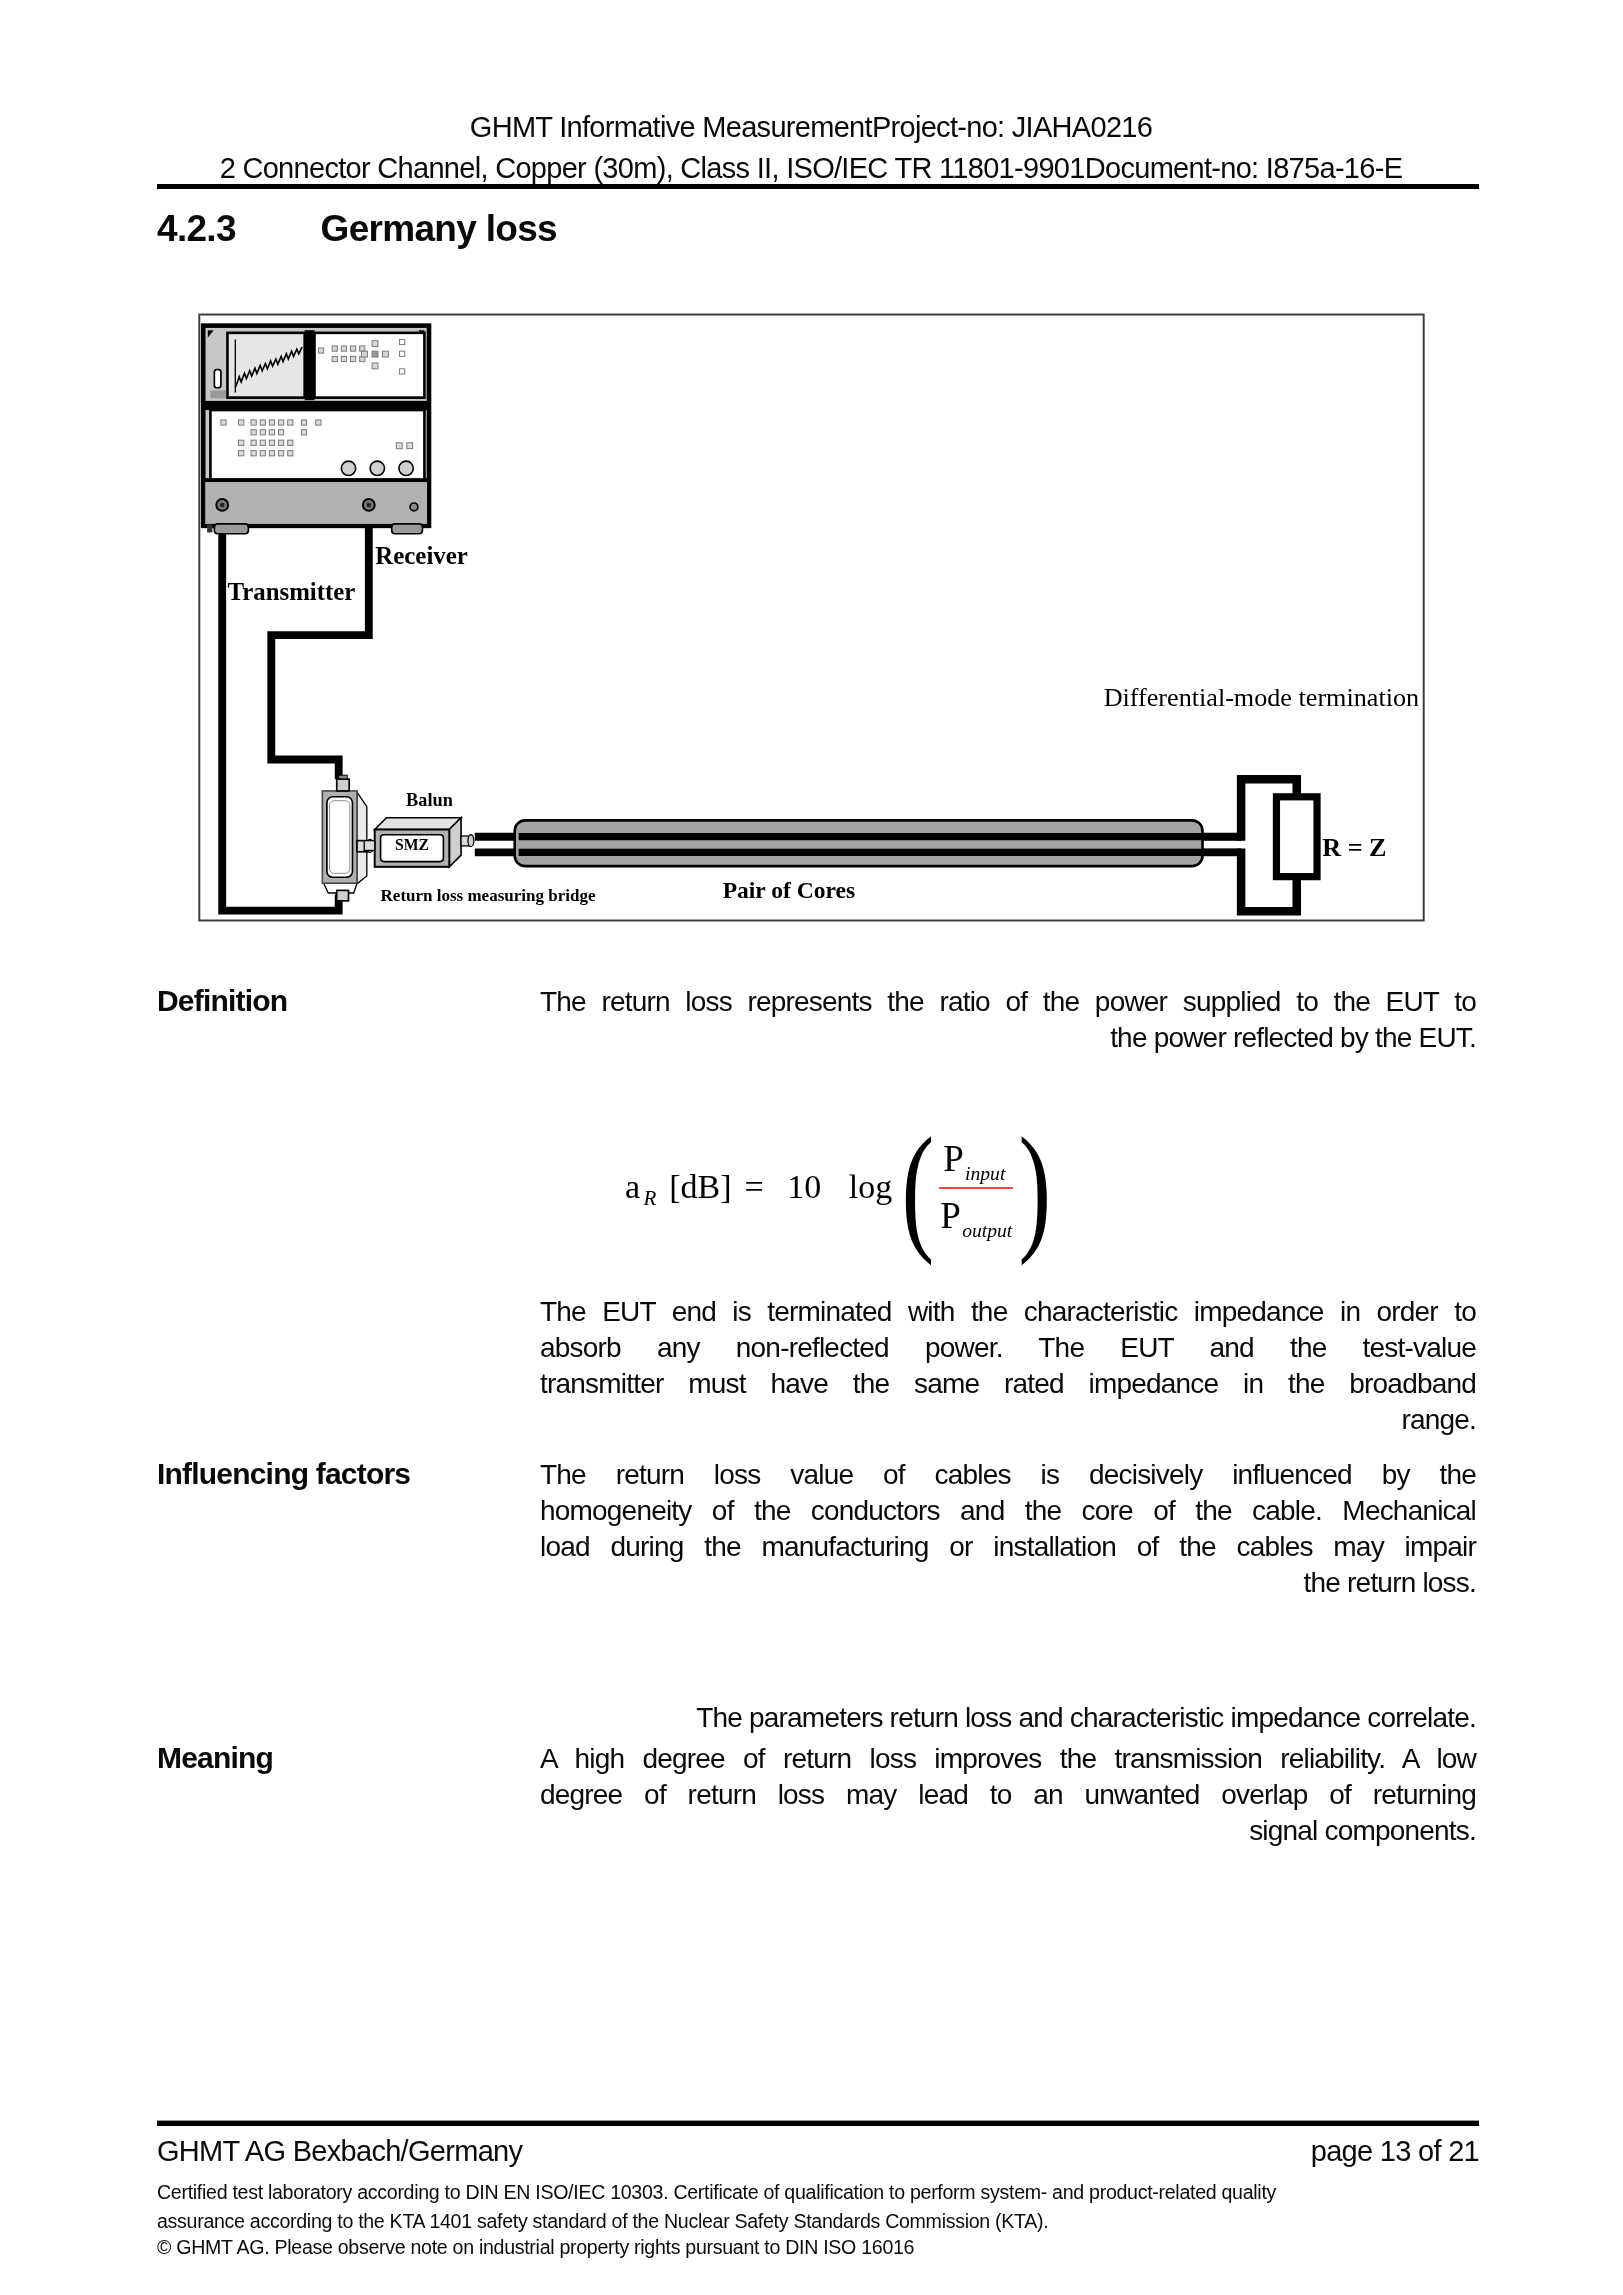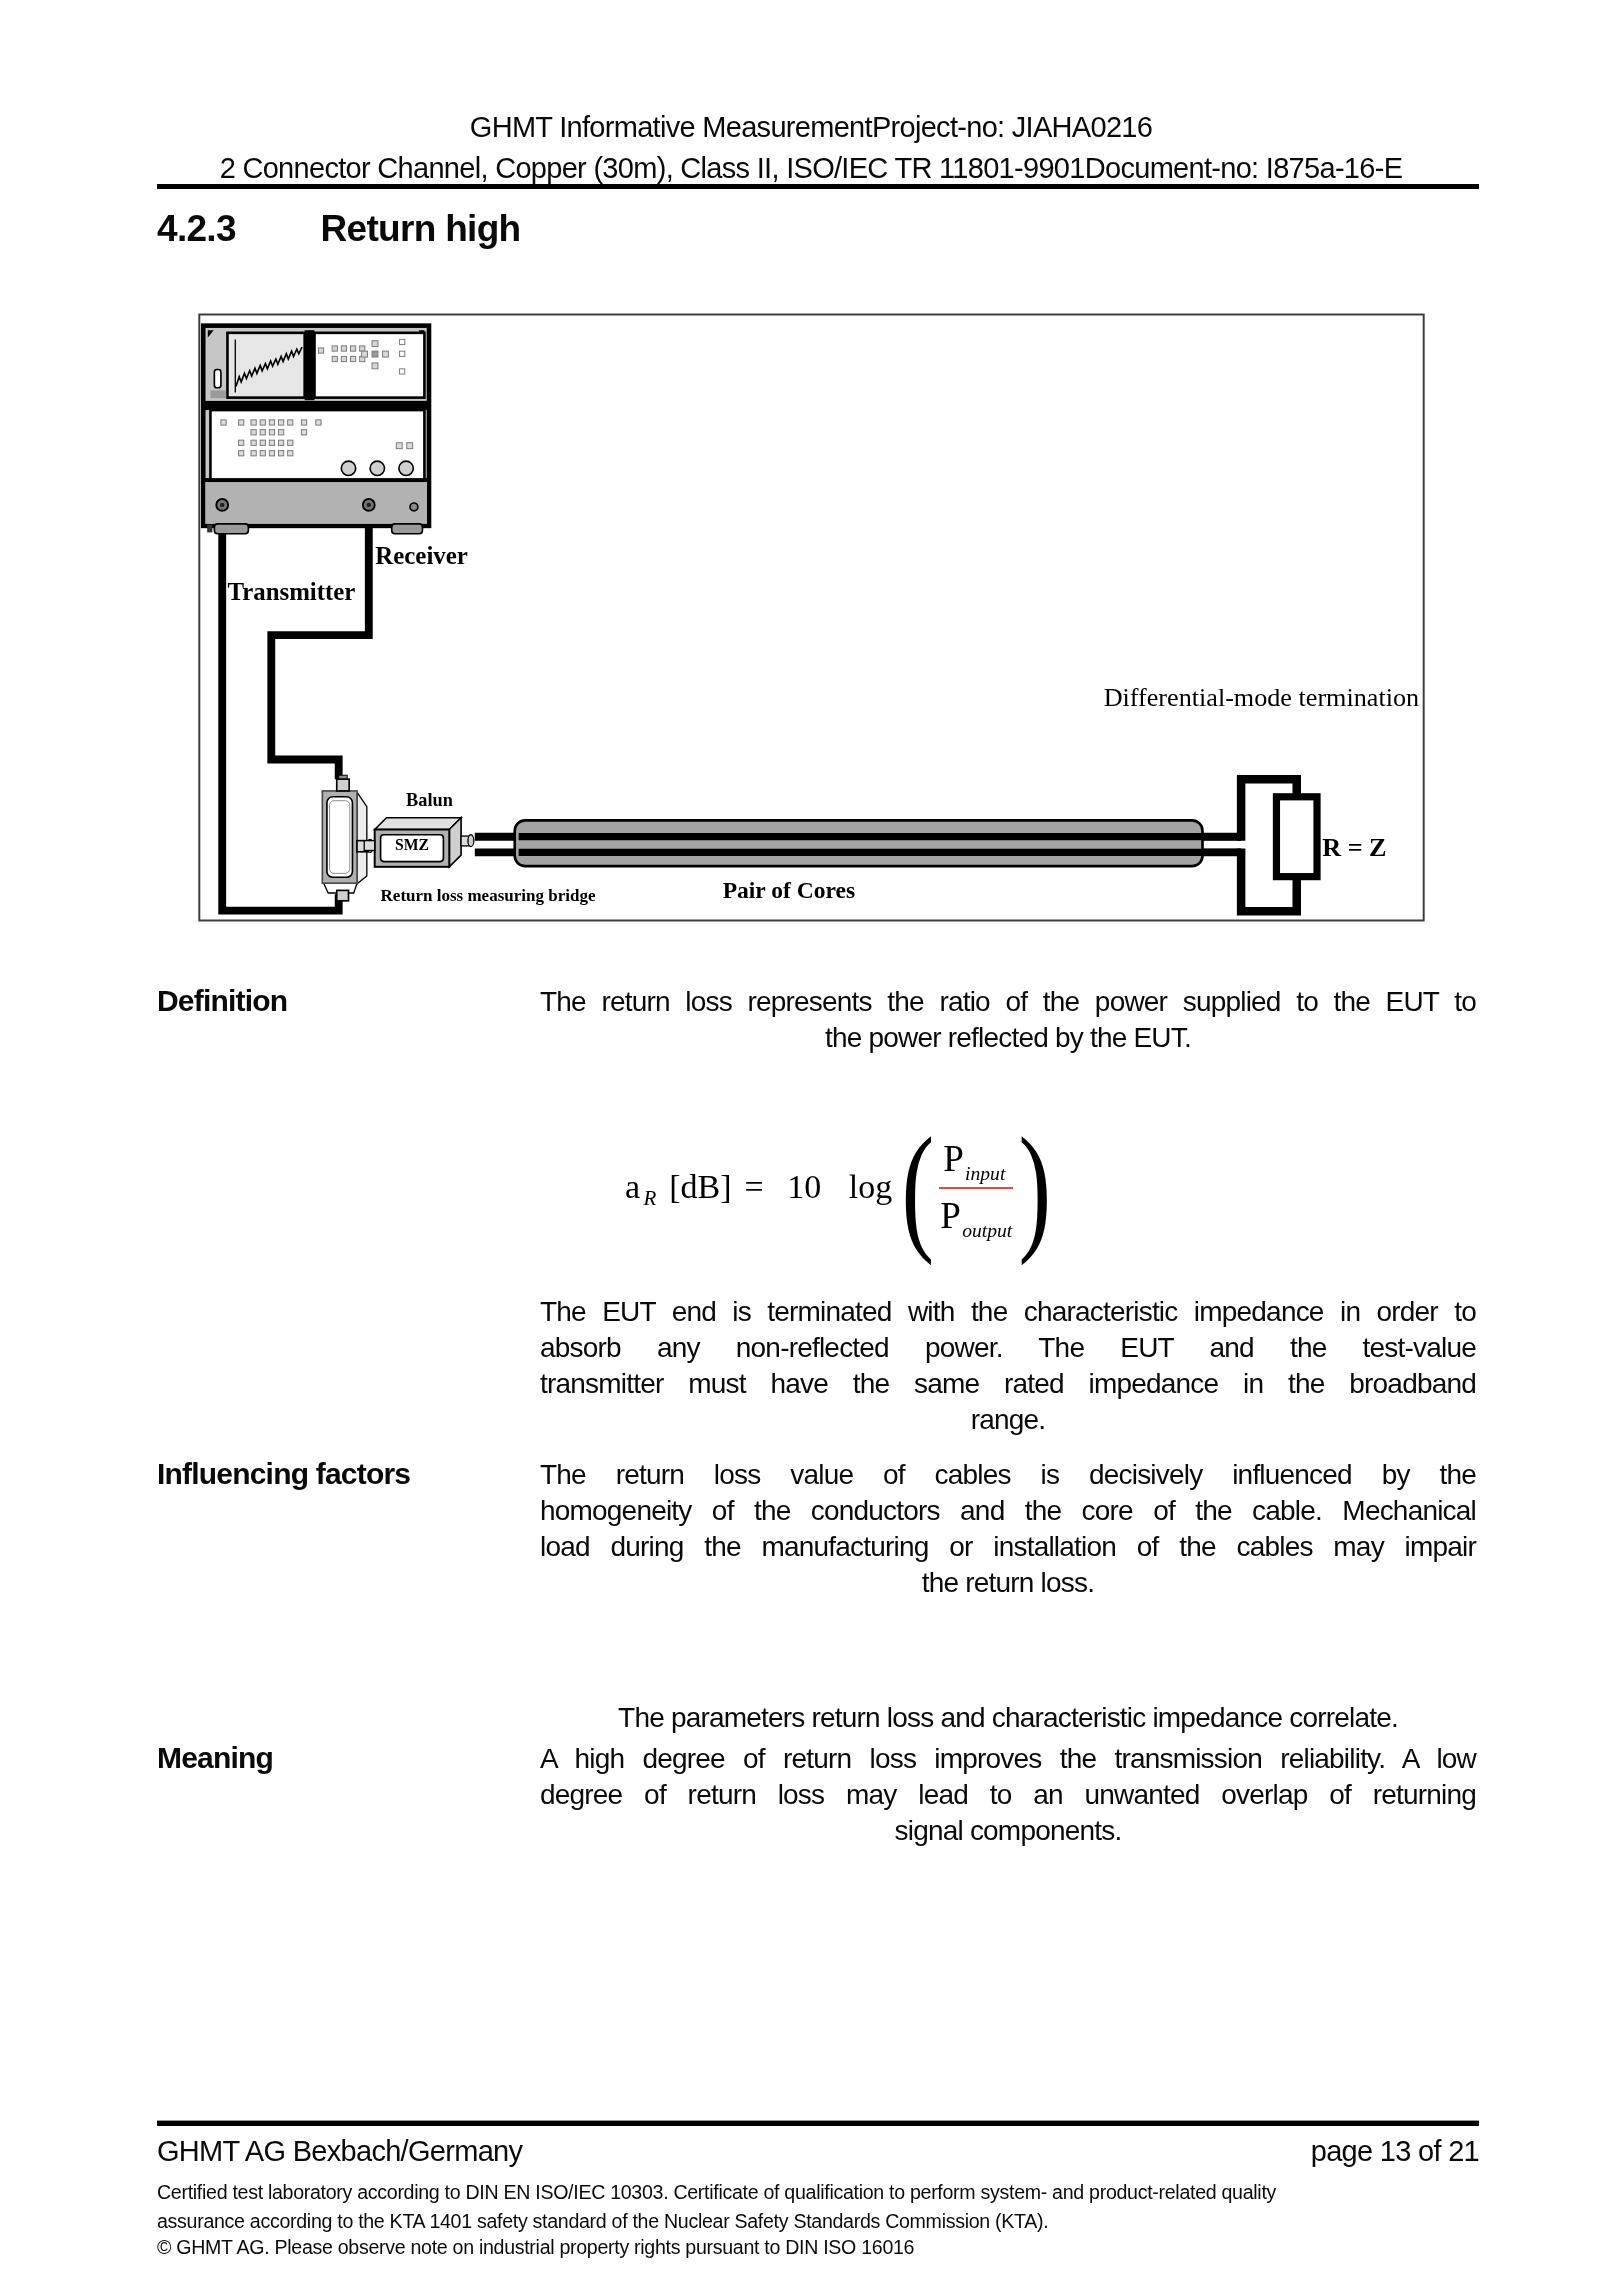--- a/index.html
+++ b/index.html
@@ -13,21 +13,21 @@
   .hrule { position:absolute; left:157px; width:1322px; height:4.6px; background:#000; }
   .title-row { position:absolute; left:157px; top:208px; font-size:37px; font-weight:bold; letter-spacing:-0.7px; }
   .title-num { display:inline-block; width:154px; }
   
   .diagram { position:absolute; left:198px; top:313px; width:1227px; height:609px; }
   svg text { font-family:"Liberation Serif", serif; fill:#000; }
   
   .slabel { position:absolute; left:157px; font-size:30px; font-weight:bold; letter-spacing:-0.8px; white-space:nowrap; }
   .block  { position:absolute; left:540px; width:936px; font-size:28px; letter-spacing:-0.8px; line-height:36px; }
   .jl { text-align:justify; text-align-last:justify; }
-  .ll { text-align:center; }
+  .ll { text-align:right; }
   
   .formula { position:absolute; left:625px; top:1111px; height:152px; display:flex; align-items:center;
              font-family:"Liberation Serif", serif; font-size:34px; color:#000; }
   .f-sub  { font-style:italic; font-size:21px; position:relative; top:11.8px; margin:0 13px 0 3.3px; }
   .f-unit { margin-right:13px; }
   .f-eq   { margin-right:23.6px; }
   .f-10   { margin-right:27.5px; }
   .f-log  { margin-right:9.2px; }
   .f-paren{ font-size:98px; line-height:1; transform:scaleY(1.45); font-weight:400; }
   .f-frac { display:flex; flex-direction:column; align-items:center; margin:0 5.2px; font-size:37px; }
@@ -50,21 +50,21 @@
     <span>Project-no: JIAHA0216</span>
   </div>
   <div class="hrow" style="top:152px">
     <span>2 Connector Channel, Copper (30m), Class II, ISO/IEC TR 11801-9901</span>
     <span>Document-no: I875a-16-E</span>
   </div>
   <div class="hrule" style="top:184px"></div>
 
   <div class="title-row">
     <span class="title-num">4.2.3</span>
-    <span>Return high</span>
+    <span>Germany loss</span>
   </div>
 
   <div class="diagram">
     <svg viewBox="0 0 1875 930" width="1227" height="609" xmlns="http://www.w3.org/2000/svg">
 
       <rect x="2" y="2" width="1871" height="926" fill="#fff" stroke="#3c3c3c" stroke-width="3"></rect>
 
       <g stroke="#000" stroke-width="12" fill="none">
         <path d="M37,296 L37,913 L215,913 L215,888"></path>
         <path d="M261,296 L261,492 L112,492 L112,682 L215,682 L215,712"></path>

